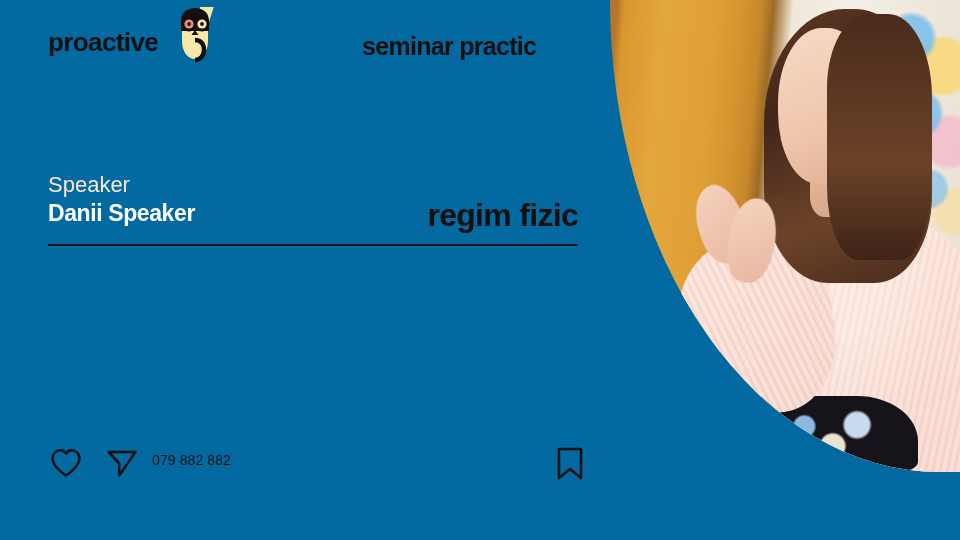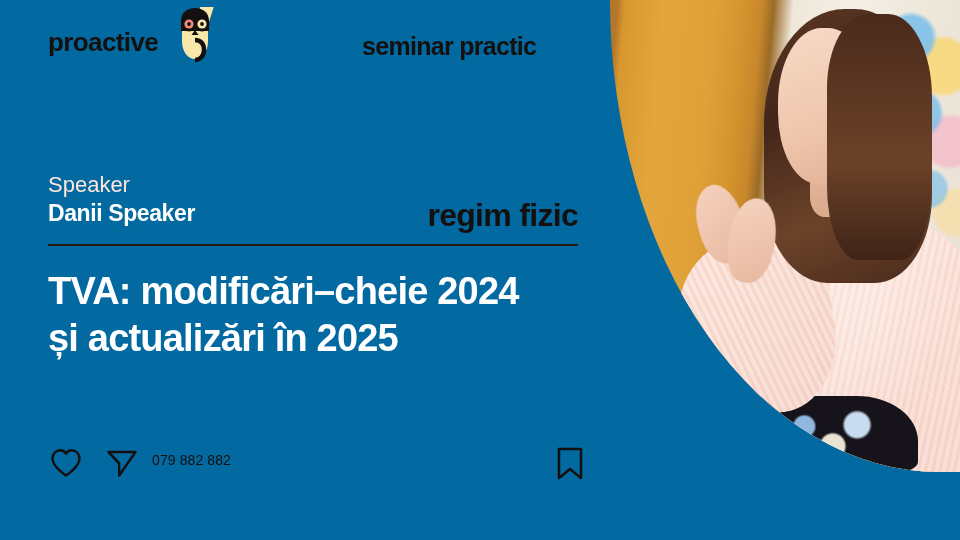--- a/index.html
+++ b/index.html
@@ -362,24 +362,20 @@
 
   <div class="speaker-block">
     <div class="speaker-label">Speaker</div>
     <div class="speaker-name">Danii Speaker</div>
   </div>
 
   <div class="mode-tag">regim fizic</div>
 
   <div class="rule"></div>
 
-  <div class="headline">
-    <span class="line">TVA: modificări–cheie 2024</span>
-    <span class="line">și actualizări în 2025</span>
-  </div>
 
   <div class="footer-icons">
     <span>
       <svg width="32" height="30" viewBox="0 0 32 30" aria-hidden="true">
         <path d="M16 27.5 C16 27.5 2.5 19.2 2.5 10.3 C2.5 5.6 6.1 2.2 10.3 2.2 C13 2.2 15 3.7 16 5.6 C17 3.7 19 2.2 21.7 2.2 C25.9 2.2 29.5 5.6 29.5 10.3 C29.5 19.2 16 27.5 16 27.5 Z" fill="none" stroke="#14100f" stroke-width="2.4" stroke-linejoin="round"></path>
       </svg>
     </span>
     <span>
       <svg width="32" height="30" viewBox="0 0 32 30" aria-hidden="true">
         <path d="M2.5 4 L29.5 4 L13.2 27.5 L13.2 15.4 Z" fill="none" stroke="#14100f" stroke-width="2.4" stroke-linejoin="round"></path>

